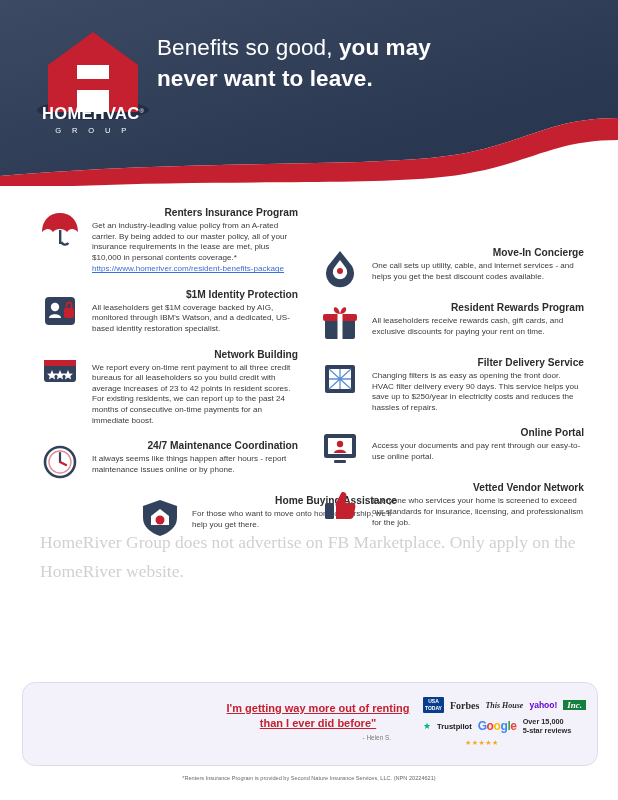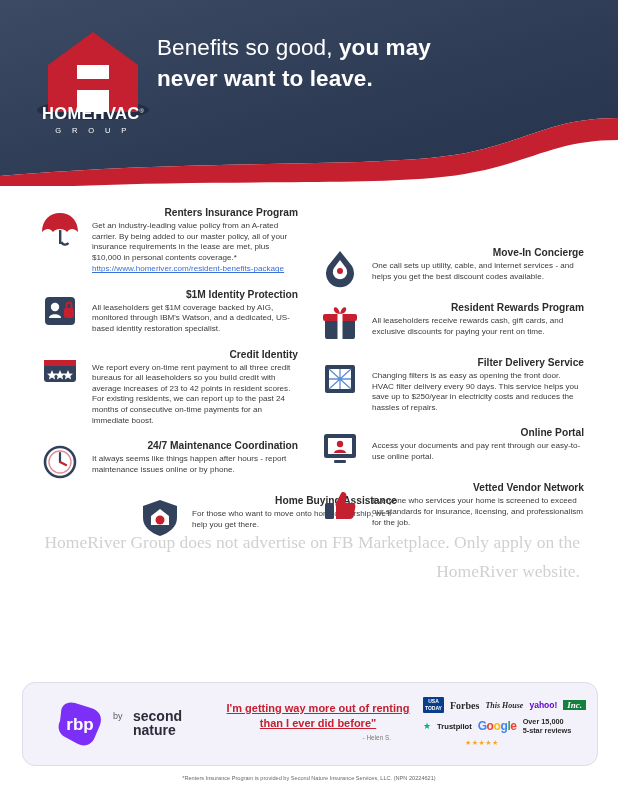--- a/index.html
+++ b/index.html
@@ -137,21 +137,21 @@
   
   .watermark {
     position: absolute;
     left: 40px;
     top: 528px;
     width: 540px;
     font-size: 17.5px;
     line-height: 29px;
     color: rgba(150,150,150,0.45);
     font-family: "Liberation Serif", serif;
-    text-align: right;
+    text-align: left;
     pointer-events: none;
     z-index: 5;
   }
 
   
   .footer-panel {
     position: absolute;
     left: 22px;
     top: 682px;
     width: 574px;
@@ -310,21 +310,21 @@
       <div class="feature">
         <svg class="feature-icon" viewBox="0 0 48 46">
           <rect x="8" y="12" width="32" height="22" rx="3" fill="#33425c"></rect>
           <rect x="8" y="12" width="32" height="6" fill="#c4202f"></rect>
           <g fill="#ffffff">
             <polygon points="16,22 17.4,25.4 21,25.7 18.3,28 19.1,31.5 16,29.6 12.9,31.5 13.7,28 11,25.7 14.6,25.4"></polygon>
             <polygon points="24,22 25.4,25.4 29,25.7 26.3,28 27.1,31.5 24,29.6 20.9,31.5 21.7,28 19,25.7 22.6,25.4"></polygon>
             <polygon points="32,22 33.4,25.4 37,25.7 34.3,28 35.1,31.5 32,29.6 28.9,31.5 29.7,28 27,25.7 30.6,25.4"></polygon>
           </g>
         </svg>
-        <p class="feature-title">Credit Identity</p>
+        <p class="feature-title">Network Building</p>
         <p class="feature-body">We report every on-time rent payment to all three credit bureaus for all leaseholders so you build credit with average increases of 23 to 42 points in resident scores. For existing residents, we can report up to the past 24 months of consecutive on-time payments for an immediate boost.</p>
       </div>
 
       <div class="feature">
         <svg class="feature-icon" viewBox="0 0 48 46">
           <circle cx="24" cy="23" r="15" fill="none" stroke="#33425c" stroke-width="2.6"></circle>
           <circle cx="24" cy="23" r="11" fill="none" stroke="#c4202f" stroke-width="1.4" opacity=".5"></circle>
           <line x1="24" y1="23" x2="24" y2="14" stroke="#33425c" stroke-width="2.2" stroke-linecap="round"></line>
           <line x1="24" y1="23" x2="30" y2="26" stroke="#c4202f" stroke-width="2.2" stroke-linecap="round"></line>
         </svg>
@@ -399,29 +399,20 @@
         <p class="feature-body">Everyone who services your home is screened to exceed our standards for insurance, licensing, and professionalism for the job.</p>
       </div>
 
     </div>
   </div>
 
   <div class="watermark">HomeRiver Group does not advertise on FB Marketplace. Only apply on the HomeRiver website.</div>
 
   <div class="footer-panel">
 
-    <div class="rbp-logo">
-      <svg viewBox="0 0 180 48" width="180" height="48">
-        <path d="M6 14 C6 6 12 2 20 4 L36 9 C44 11 48 18 45 26 L39 40 C36 46 29 48 23 45 L10 38 C4 35 2 28 5 22 Z" fill="#7b2ff7"></path>
-        <text x="25" y="31" font-family="Liberation Sans, sans-serif" font-size="17" font-weight="700" fill="#ffffff" text-anchor="middle">rbp</text>
-        <text x="58" y="20" font-family="Liberation Sans, sans-serif" font-size="9" fill="#5d5d6b">by</text>
-        <text x="78" y="22" font-family="Liberation Sans, sans-serif" font-size="14" font-weight="700" fill="#2b2b3a">second</text>
-        <text x="78" y="36" font-family="Liberation Sans, sans-serif" font-size="14" font-weight="700" fill="#2b2b3a">nature</text>
-      </svg>
-    </div>
 
     <div class="quote">
       <div class="quote-text">I'm getting way more out of renting than I ever did before"</div>
       <div class="quote-author">- Helen S.</div>
     </div>
 
     <div class="press">
       <div class="press-row">
         <div class="usatoday">
           <div>USA</div>

